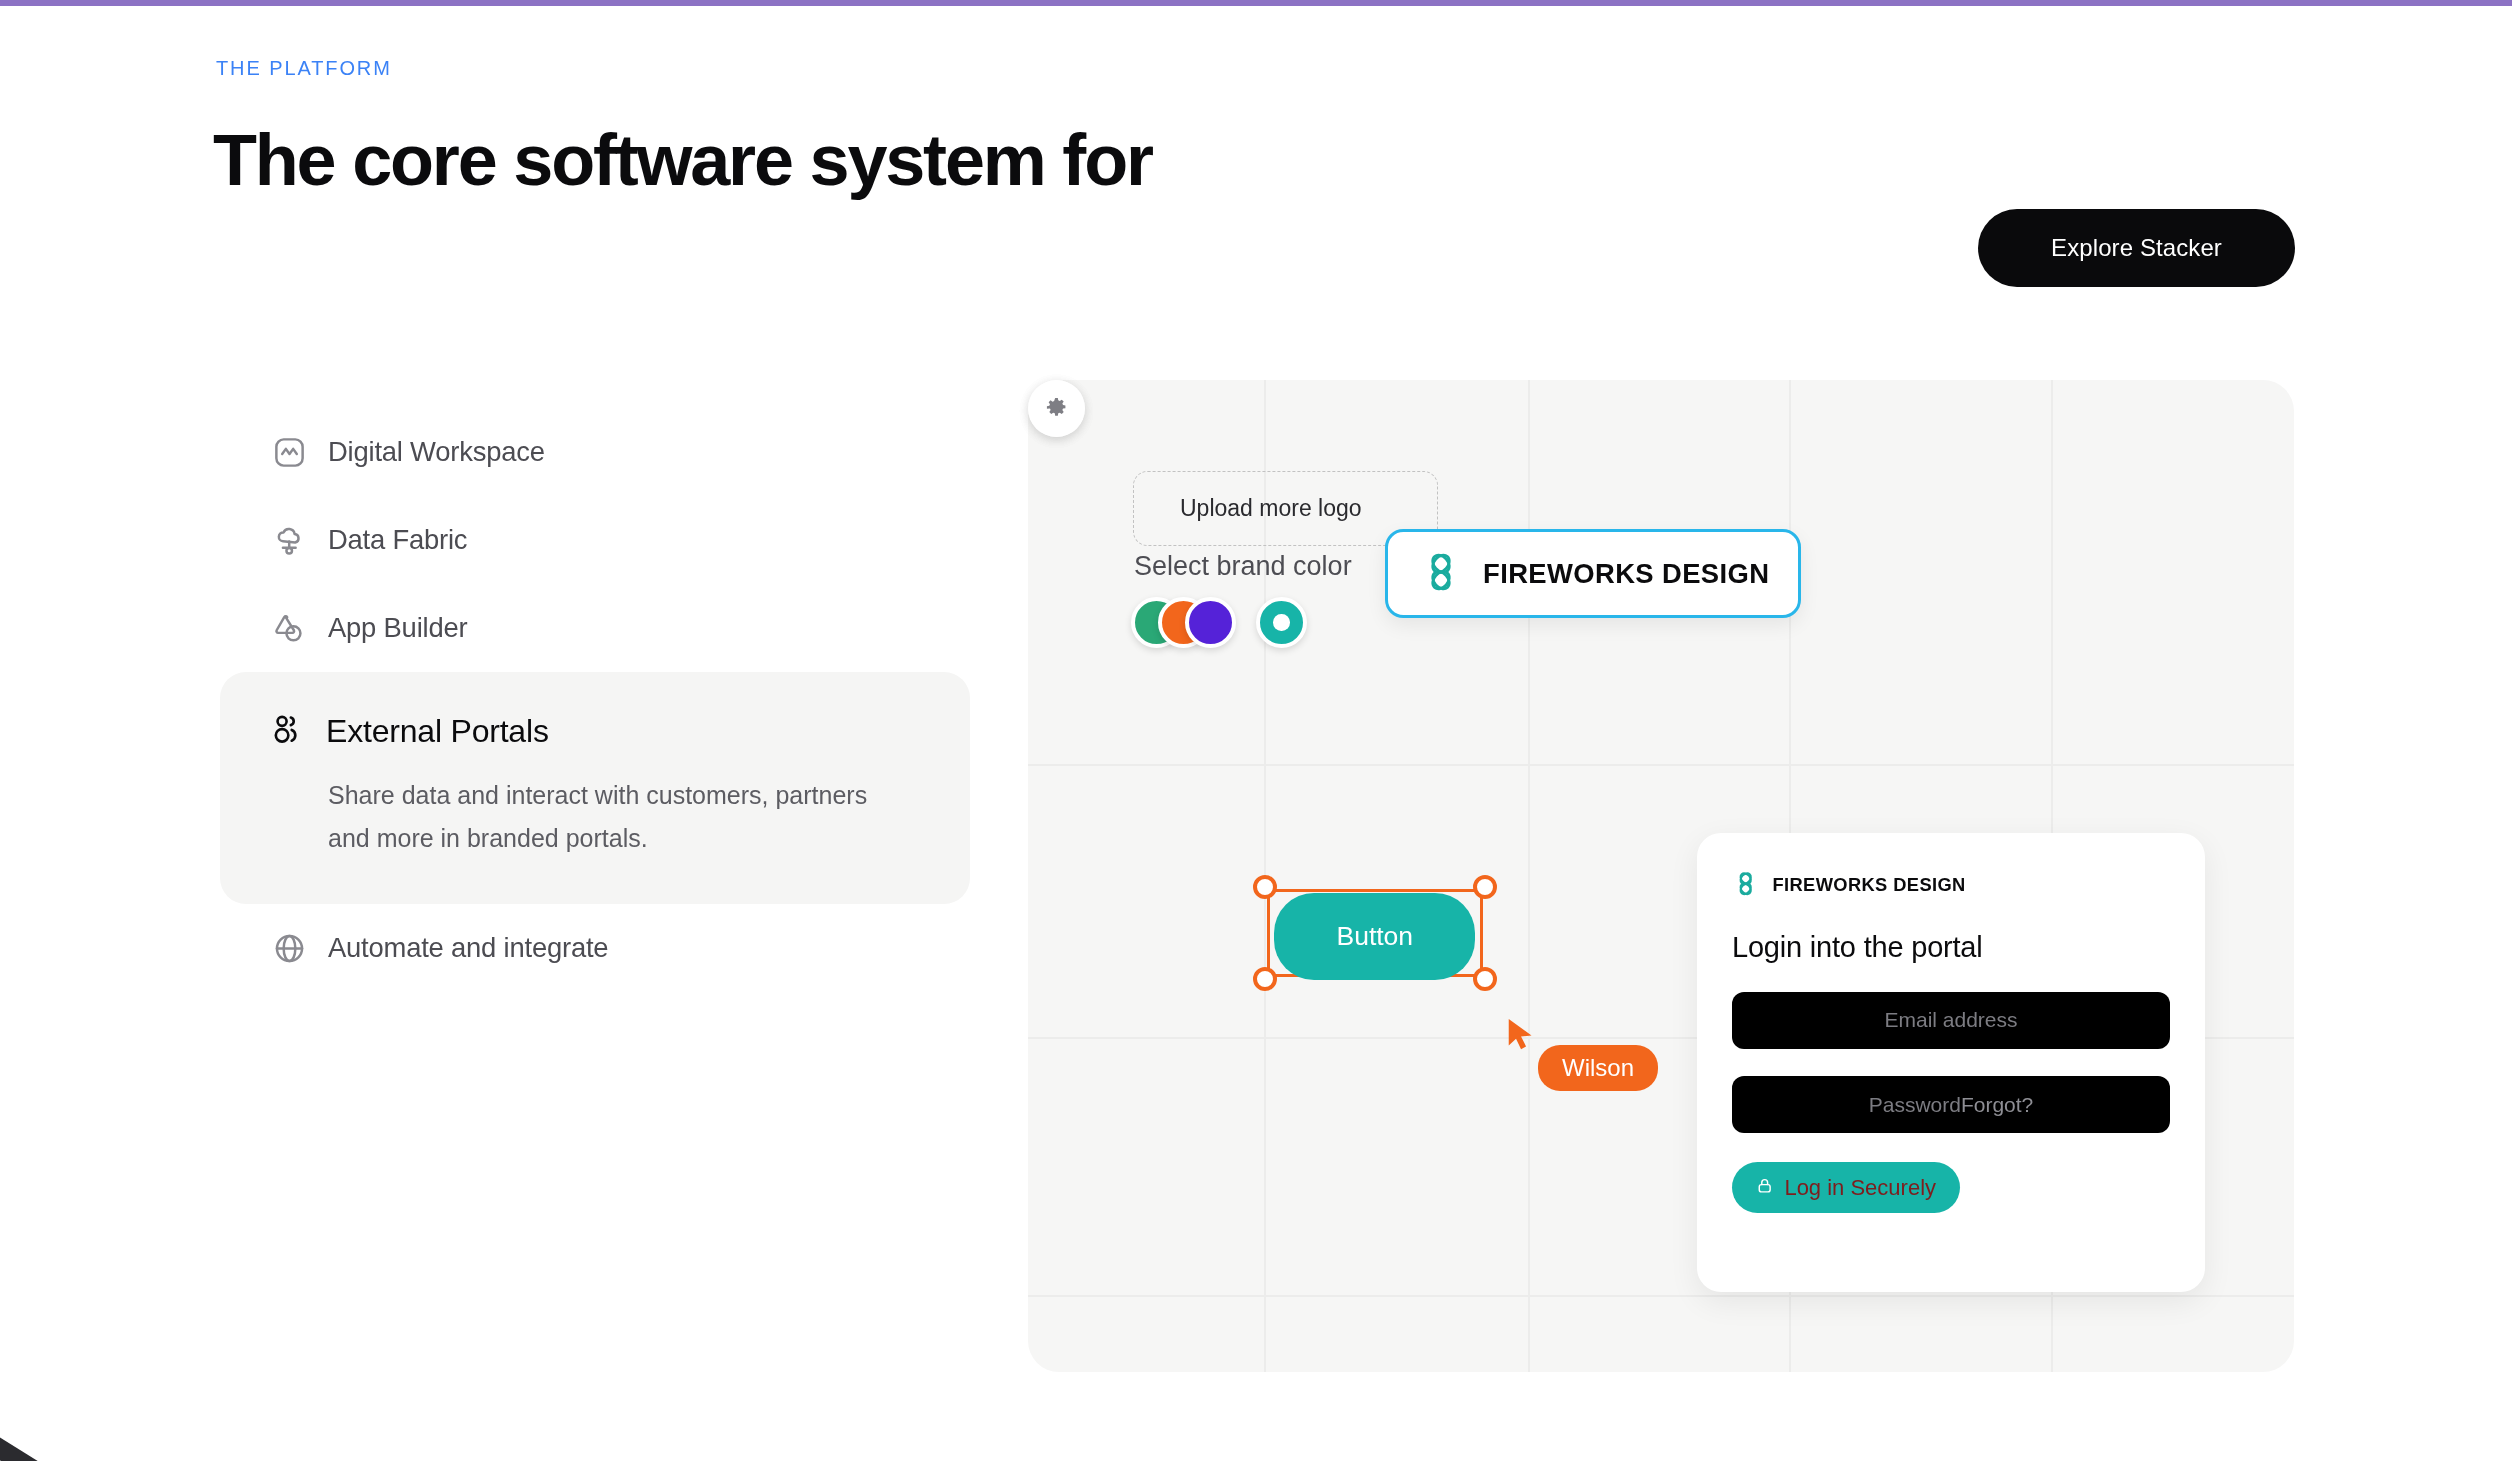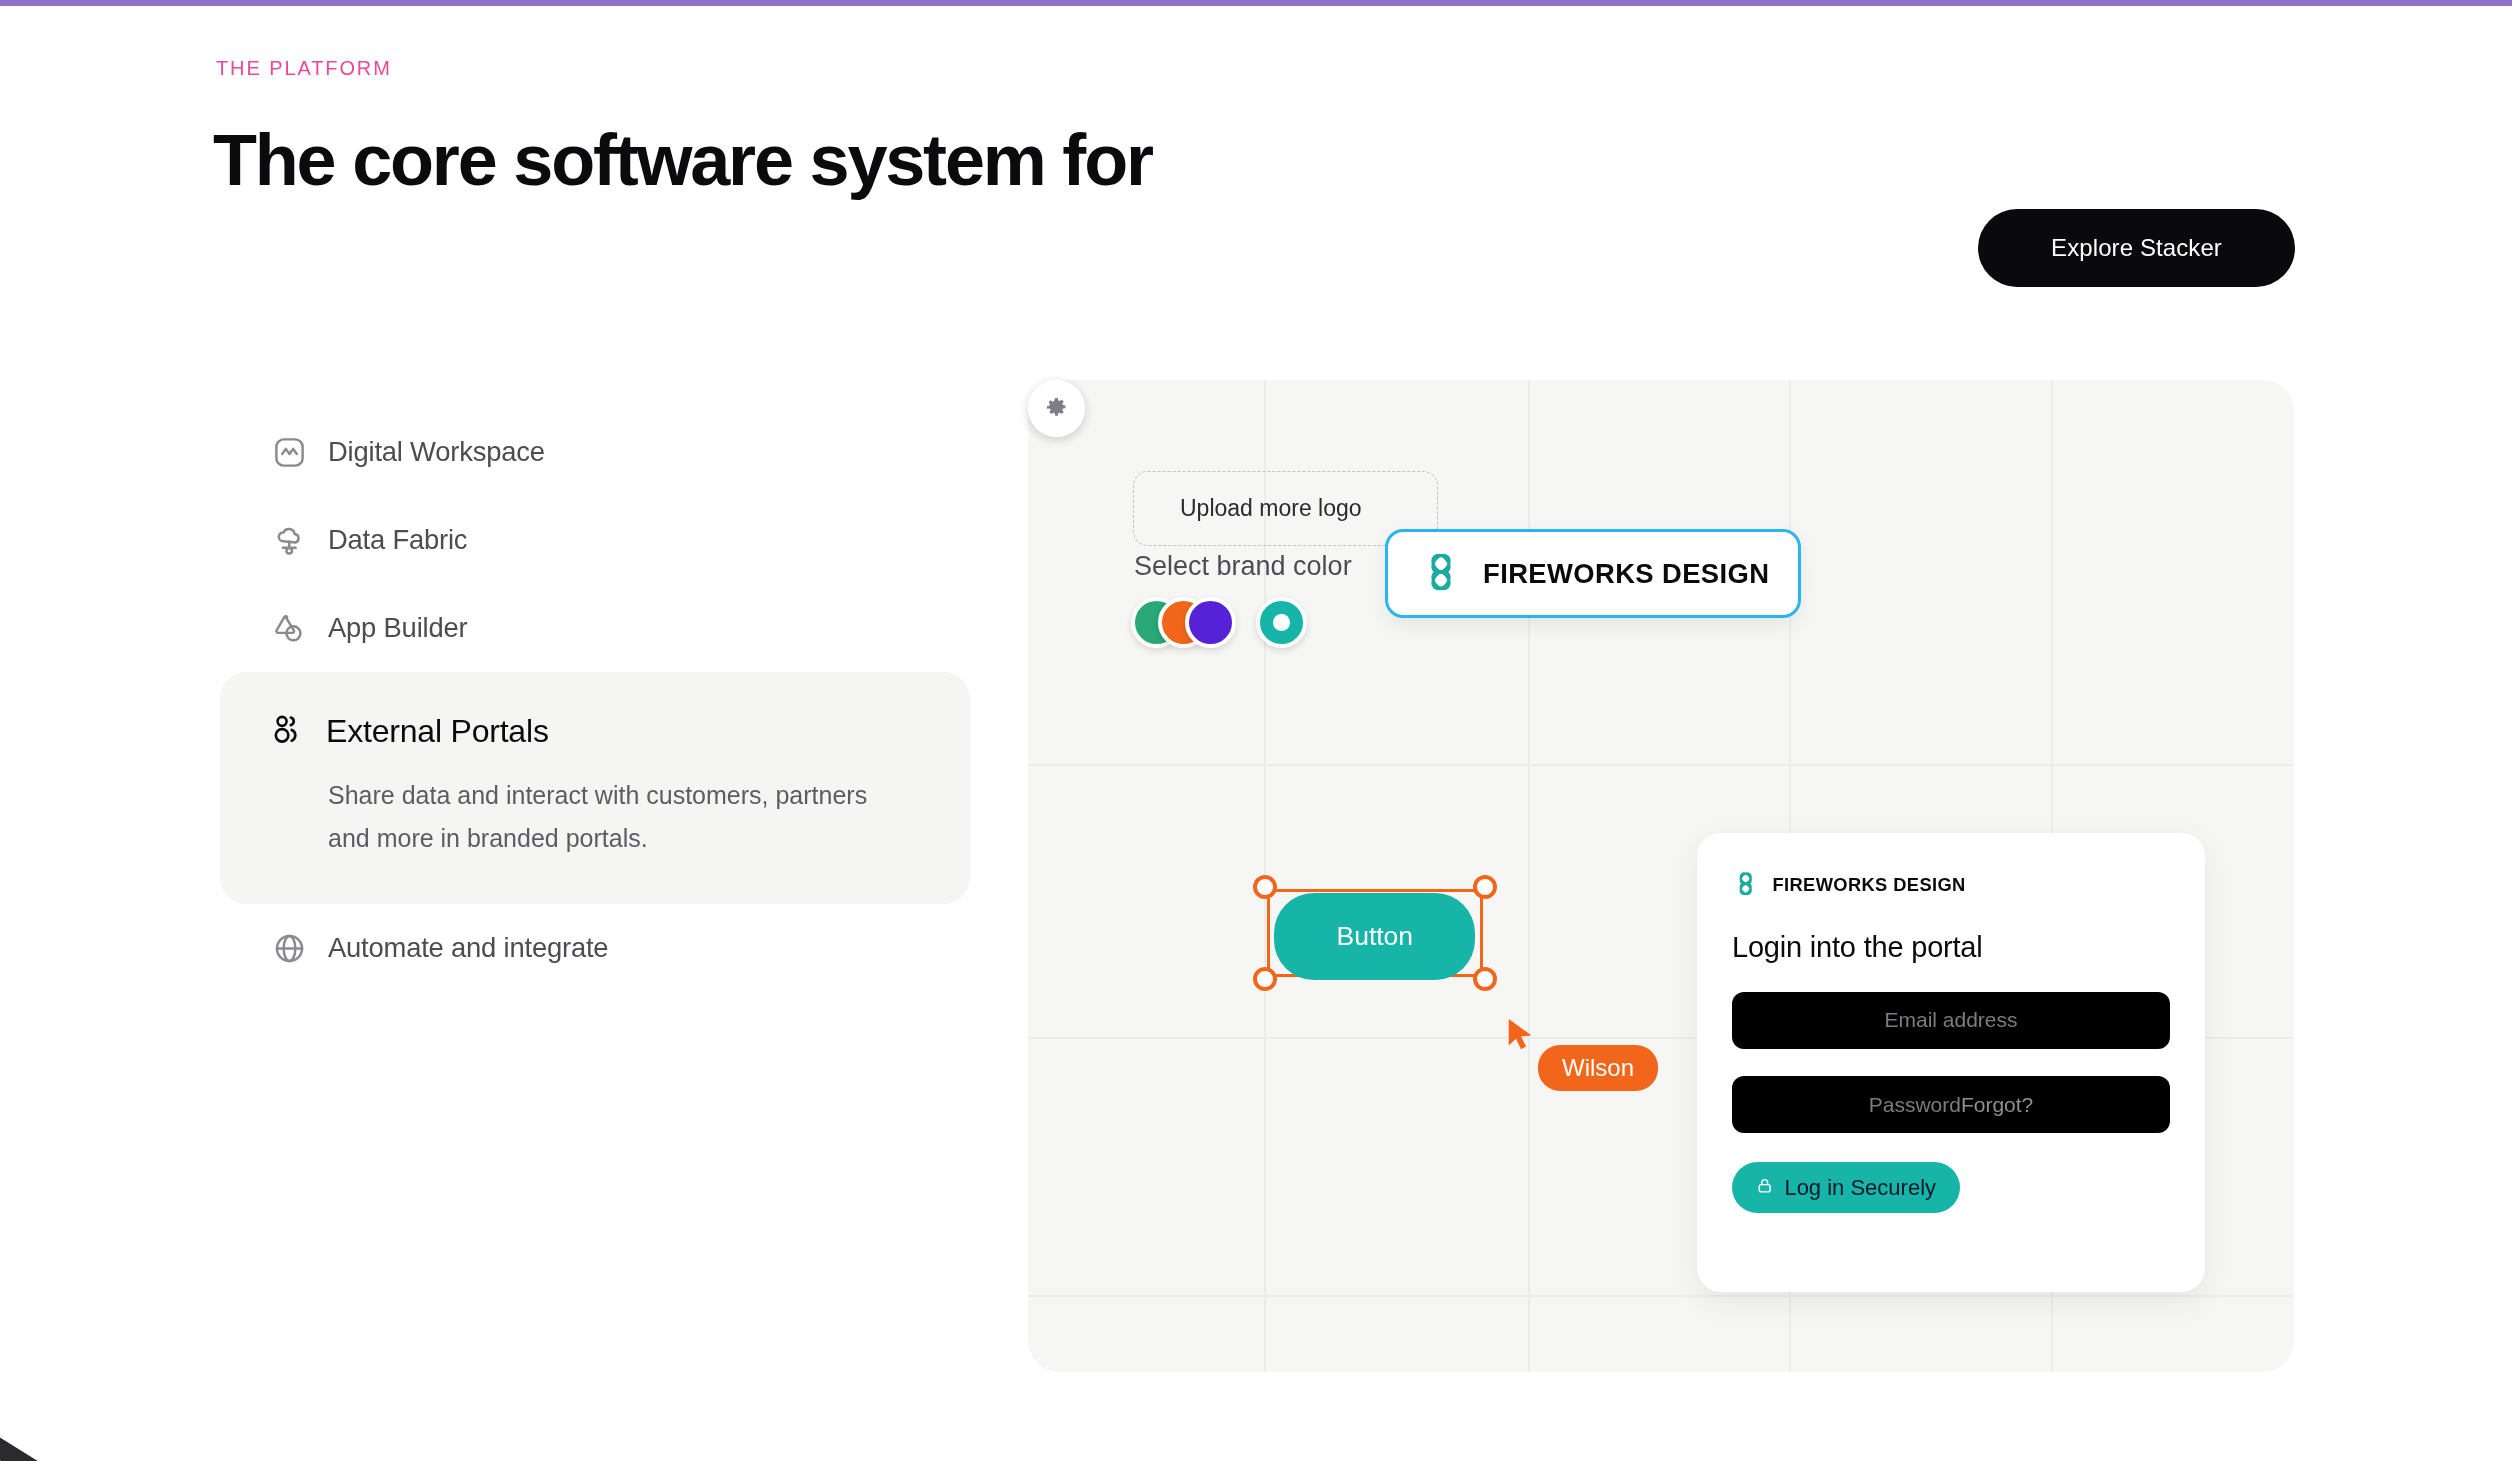--- a/index.html
+++ b/index.html
@@ -37,21 +37,21 @@
     clip-path: polygon(0% 0%, 100% 100%, 0% 100%);
   }
 
   
   .eyebrow {
     position: absolute;
     left: 216px;
     top: 57px;
     font-size: 20px;
     letter-spacing: 1.9px;
-    color: #ec4899;
+    color: #3b82f6;
     font-weight: 400;
   }
 
   .headline {
     position: absolute;
     left: 213px;
     top: 115px;
     font-size: 72px;
     line-height: 90px;
     letter-spacing: -2.2px;
@@ -366,21 +366,21 @@
     font-size: 21px;
     color: #8e8e94;
     cursor: pointer;
   }
   .lc-submit {
     margin-top: 29px;
     height: 51px;
     background: #17b4a8;
     border: none;
     border-radius: 26px;
-    color: #0f172a;
+    color: #7f1d1d;
     font-size: 22px;
     font-family: "Liberation Sans", sans-serif;
     display: inline-flex;
     align-items: center;
     gap: 11px;
     padding: 16px 24px;
     cursor: pointer;
   }
 </style>
 </head>

